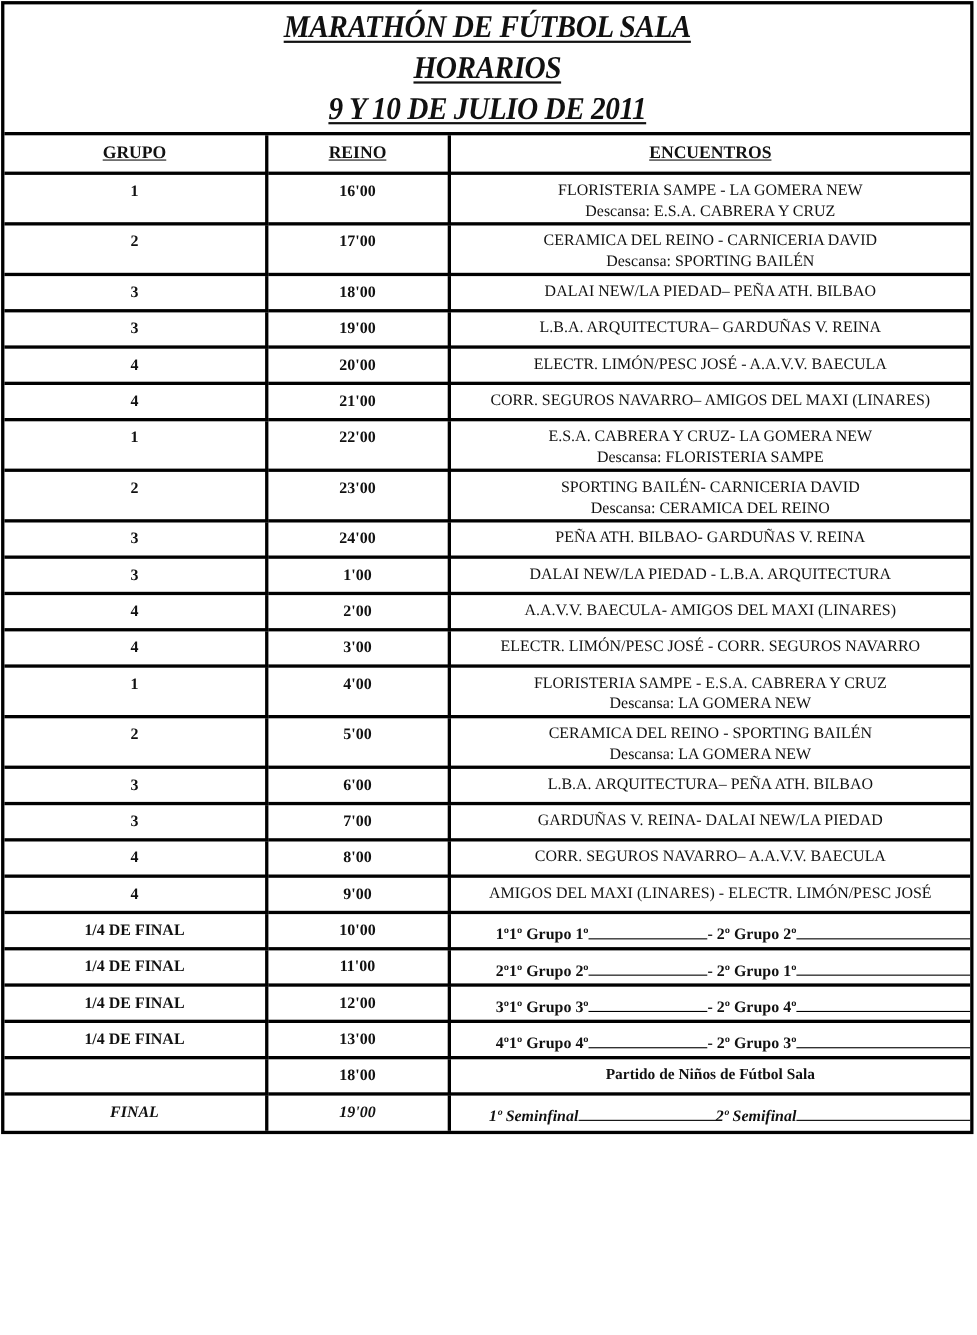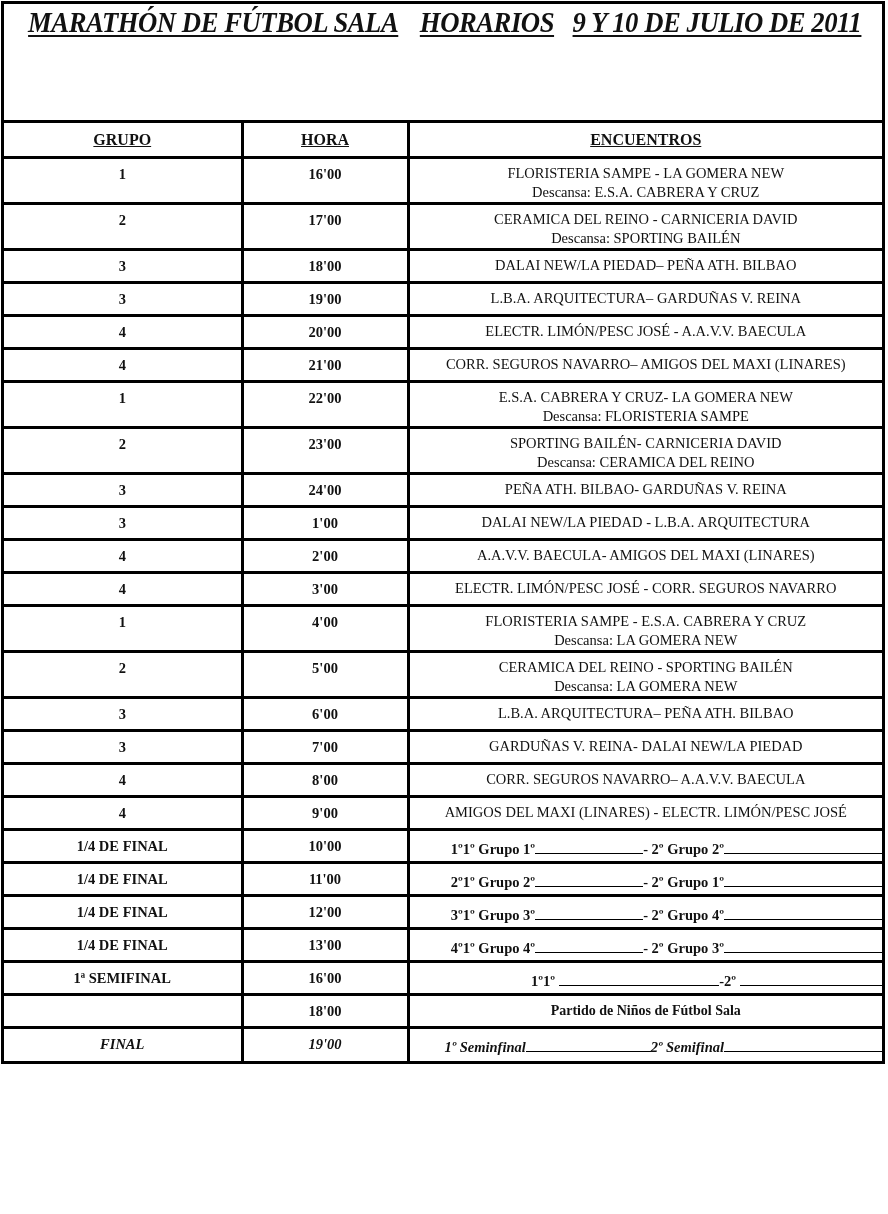--- a/index.html
+++ b/index.html
@@ -1,18 +1,18 @@
 <!DOCTYPE html>
 <html><head>
 <meta charset="utf-8">
 <style>
   html, body { margin: 0; padding: 0; background: #ffffff; }
   body { width: 888px; height: 1214px; overflow: hidden; font-family: "Liberation Serif", serif; color: #111; }
   .sheet { position: absolute; left: 1px; top: 1px; width: 884px; border: 3px solid #000; box-sizing: border-box; }
-  .title-box { height: 116px; border-bottom: 3px solid #000; text-align: center; display: flex; flex-direction: row; justify-content: center; }
+  .title-box { height: 116px; border-bottom: 3px solid #000; text-align: center; display: flex; flex-direction: column; justify-content: center; }
   .title-line { font-weight: bold; font-style: italic; font-size: 29px; line-height: 37px; text-decoration: underline; text-decoration-thickness: 2px; text-underline-offset: 3px; letter-spacing: -0.5px; transform: scaleX(0.92); }
   table { border-collapse: collapse; width: 100%; table-layout: fixed; }
   td { border: 3px solid #000; text-align: center; vertical-align: top; padding: 0; font-size: 14.5px; }
   tr td:first-child { border-left: none; }
   tr td:last-child { border-right: none; }
   tr:last-child td { border-bottom: none; font-style: italic; }
   tr:first-child td { border-top: none; }
   .hdr td { height: 33px; font-weight: bold; font-size: 16px; vertical-align: middle; }
   .hdr span { text-decoration: underline; }
   .col-g { width: 238px; }
@@ -38,21 +38,21 @@
 
   <table>
     <colgroup>
         <col class="col-g">
         <col class="col-h">
         <col>
       </colgroup>
     <tbody id="tbody">
       <tr class="hdr">
         <td><span>GRUPO</span></td>
-        <td><span>HORA</span></td>
+        <td><span>REINO</span></td>
         <td><span>ENCUENTROS</span></td>
       </tr>
     <tr class="r2">
           <td class="bold cell-g">1</td>
           <td class="bold cell-h">16'00</td>
           <td class="cell-m">
             <div>FLORISTERIA SAMPE - LA GOMERA NEW</div>
             <div>Descansa: E.S.A. CABRERA Y CRUZ</div>
           </td>
         </tr>
@@ -194,25 +194,20 @@
           <td class="bold cell-g">1/4 DE FINAL</td>
           <td class="bold cell-h">12'00</td>
           <td class="m-left"><span style="display:inline-block;width:24px">3º</span><span>1º Grupo 3º</span><span class="blank" style="width:108px"></span><span>- 2º Grupo 4º</span><span class="blank" style="width:158px"></span></td>
         </tr>
         <tr class="rk">
           <td class="bold cell-g">1/4 DE FINAL</td>
           <td class="bold cell-h">13'00</td>
           <td class="m-left"><span style="display:inline-block;width:24px">4º</span><span>1º Grupo 4º</span><span class="blank" style="width:108px"></span><span>- 2º Grupo 3º</span><span class="blank" style="width:158px"></span></td>
         </tr>
         <tr class="rk">
-          <td class="bold cell-g">1ª SEMIFINAL</td>
-          <td class="bold cell-h">16'00</td>
-          <td class="m-left"><span style="display:inline-block;width:66px">1º</span><span>1º</span><span class="blank" style="width:160px;margin-left:4px"></span><span>-2º</span><span class="blank" style="width:142px;margin-left:4px"></span></td>
-        </tr>
-        <tr class="rk">
           <td class="bold cell-g"></td>
           <td class="bold cell-h">18'00</td>
           <td class="bold cell-h" style="font-size:14px">Partido de Niños de Fútbol Sala</td>
         </tr>
         <tr class="rk">
           <td class="bold cell-g">FINAL</td>
           <td class="bold cell-h">19'00</td>
           <td class="m-left"><span>1º Seminfinal</span><span class="blank" style="width:125px"></span><span>2º Semifinal</span><span class="blank" style="width:158px"></span></td>
         </tr>
       </tbody>

